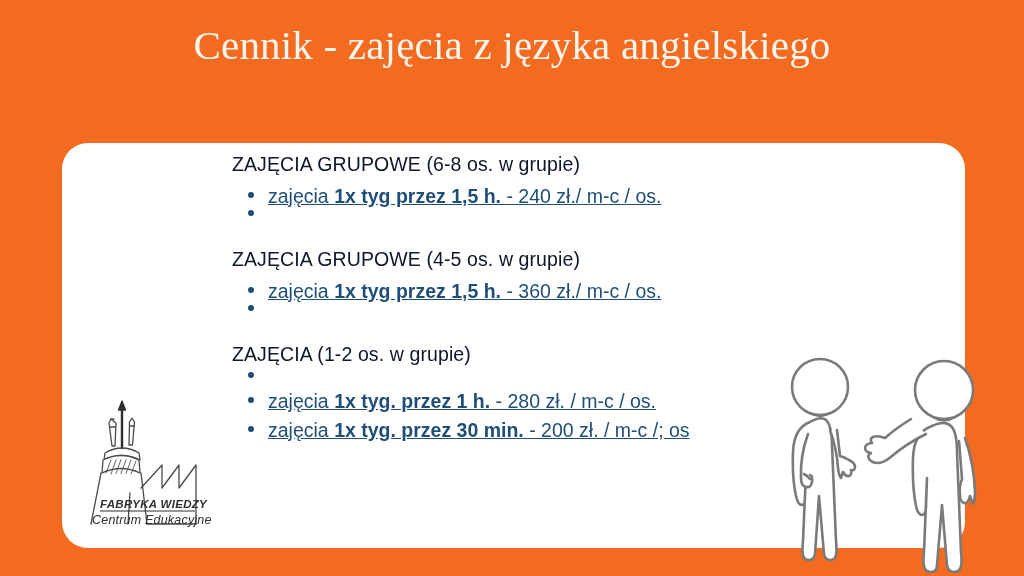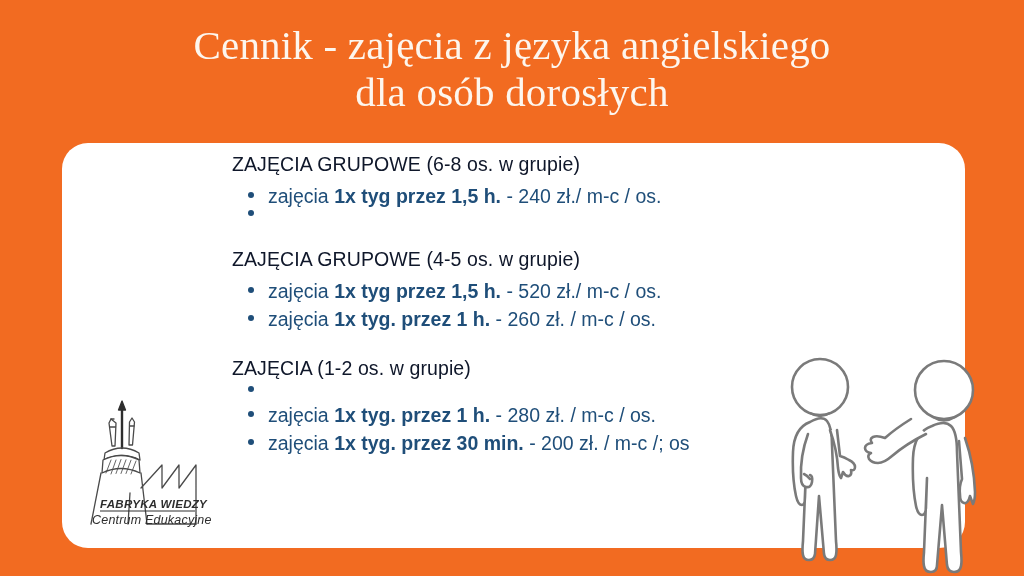--- a/index.html
+++ b/index.html
@@ -91,20 +91,21 @@
     height: 6px;
     border-radius: 50%;
     background: #1F4E79;
     margin-left: 16px;
     margin-right: 14px;
     position: relative;
     top: -5px;
   }
   .bullet-text {
     flex: 0 1 auto;
+    text-decoration: underline;
   }
   .bullet-text b {
     font-weight: 700;
   }
 
   
   #logo {
     position: absolute;
     left: 84px;
     top: 393px;
@@ -124,21 +125,20 @@
   }
   #people svg { display: block; }
 </style>
 </head>
 <body>
 
 <div id="slide">
 
   <div id="title-block">
     <span class="title-line">Cennik - zajęcia z języka angielskiego</span>
-    <span class="title-line">dla osób dorosłych</span>
   </div>
 
   <div id="card"></div>
 
   <div id="pricelist">
 
     <div class="section">
       <div class="section-heading">ZAJĘCIA GRUPOWE (6-8 os. w grupie)</div>
       <div class="bullet-row">
         <span class="bullet-dot"></span>
@@ -146,25 +146,24 @@
       </div>
       <div class="bullet-row">
         <span class="bullet-dot"></span>
       </div>
     </div>
 
     <div class="section">
       <div class="section-heading">ZAJĘCIA GRUPOWE (4-5 os. w grupie)</div>
       <div class="bullet-row">
         <span class="bullet-dot"></span>
-        <span class="bullet-text"><span>zajęcia </span><b>1x tyg przez 1,5 h.</b><span> - 520 zł./ m-c / os.</span></span>
-      </div>
-      <div class="bullet-row">
-        <span class="bullet-dot"></span>
-        <span class="bullet-text"><span>zajęcia </span><b>1x tyg. przez 1 h.</b><span> - 260 zł. / m-c / os.</span></span>
+        <span class="bullet-text"><span>zajęcia </span><b>1x tyg przez 1,5 h.</b><span> - 360 zł./ m-c / os.</span></span>
+      </div>
+      <div class="bullet-row">
+        <span class="bullet-dot"></span>
       </div>
     </div>
 
     <div class="section">
       <div class="section-heading">ZAJĘCIA  (1-2 os. w grupie)</div>
       <div class="bullet-row">
         <span class="bullet-dot"></span>
       </div>
       <div class="bullet-row">
         <span class="bullet-dot"></span>

